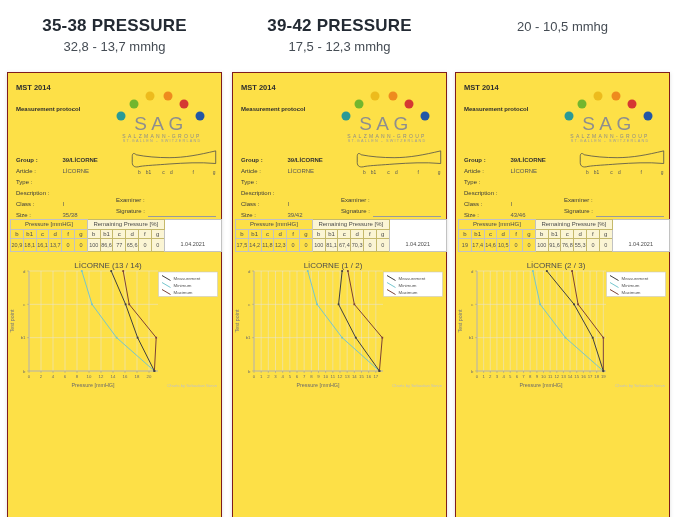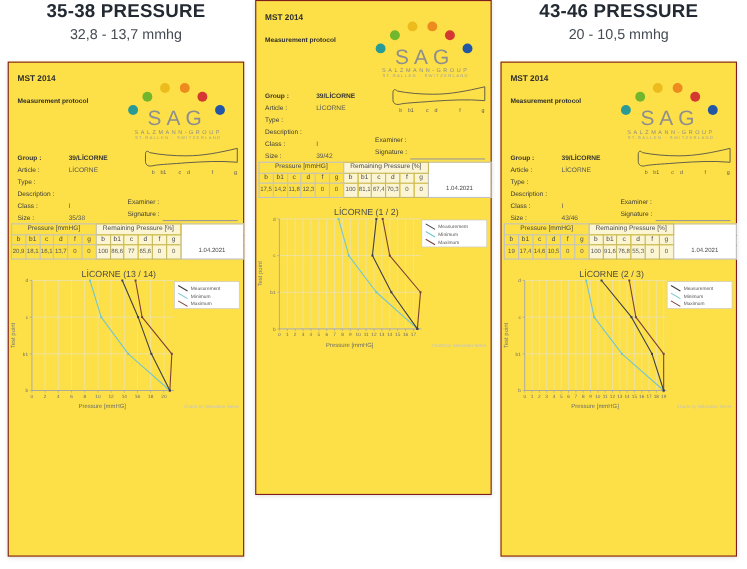--- a/index.html
+++ b/index.html
@@ -4,21 +4,21 @@
 <style>
   html,body{margin:0;padding:0}
   body{width:679px;height:517px;background:#fff;font-family:"Liberation Sans",sans-serif;
        position:relative;overflow:hidden}
   .columns{position:relative;width:679px;height:517px}
   .column{position:absolute;top:0;width:215px}
   .column:nth-child(1){left:7px}
   .column:nth-child(2){left:232px}
   .column:nth-child(3){left:455px}
 
-  .col-head{text-align:center;height:56px;padding-top:0}
+  .col-head{text-align:center;height:56px;padding-top:16px}
   .range-title{font-size:17px;font-weight:bold;color:#232a33;margin:0;letter-spacing:.2px}
   .range-sub{font-size:13px;color:#454c54;margin-top:3px}
 
   .doc{position:relative;width:215px;height:450px;background:#fde047;box-sizing:border-box;
        border:1px solid #7f1d1d;box-shadow:0 1px 4px rgba(0,0,0,.13)}
   .doc-title{position:absolute;left:8px;top:10px;font-size:7.5px;font-weight:bold;color:#2d2d2d}
   .doc-sub{position:absolute;left:8px;top:33px;font-size:6px;font-weight:bold;color:#2d2d2d}
 
   .logo{position:absolute;left:105px;top:12px;width:100px;height:58px}
   .logo-sag{font-size:19px;fill:#8e8e8e;letter-spacing:4.5px;text-anchor:middle}
@@ -253,20 +253,24 @@
             <text x="165.5" y="27.6" font-size="4.4" fill="#555">Minimum</text>
             <line x1="154" y1="30.5" x2="162.5" y2="35.5" stroke="#7c4134" stroke-width="1"></line>
             <text x="165.5" y="34.6" font-size="4.4" fill="#555">Maximum</text>
           </g>
           <text x="209" y="128" text-anchor="end" font-size="4.2" fill="#c3c3c3">Charts by Sebastian Serve</text>
         </svg>
     </div>
   </section>
 
   <section class="column">
+    <header class="col-head">
+      <h1 class="range-title">39-42 PRESSURE</h1>
+      <div class="range-sub">17,5 - 12,3 mmhg</div>
+    </header>
 
     <div class="doc">
       <div class="doc-title">MST 2014</div>
       <div class="doc-sub">Measurement protocol</div>
 
       <svg class="logo" viewBox="0 0 100 58">
         <circle cx="8" cy="31" r="4.5" fill="#2a9a96"></circle>
         <circle cx="21" cy="19" r="4.5" fill="#72b62e"></circle>
         <circle cx="37" cy="11" r="4.5" fill="#edbb1d"></circle>
         <circle cx="55" cy="11" r="4.5" fill="#ee8b1e"></circle>
@@ -476,21 +480,20 @@
             <line x1="154" y1="30.5" x2="162.5" y2="35.5" stroke="#7c4134" stroke-width="1"></line>
             <text x="165.5" y="34.6" font-size="4.4" fill="#555">Maximum</text>
           </g>
           <text x="209" y="128" text-anchor="end" font-size="4.2" fill="#c3c3c3">Charts by Sebastian Serve</text>
         </svg>
     </div>
   </section>
 
   <section class="column">
     <header class="col-head">
-      <h1 class="range-title">43-46 PRESSURE</h1>
       <div class="range-sub">20 - 10,5 mmhg</div>
     </header>
 
     <div class="doc">
       <div class="doc-title">MST 2014</div>
       <div class="doc-sub">Measurement protocol</div>
 
       <svg class="logo" viewBox="0 0 100 58">
         <circle cx="8" cy="31" r="4.5" fill="#2a9a96"></circle>
         <circle cx="21" cy="19" r="4.5" fill="#72b62e"></circle>

